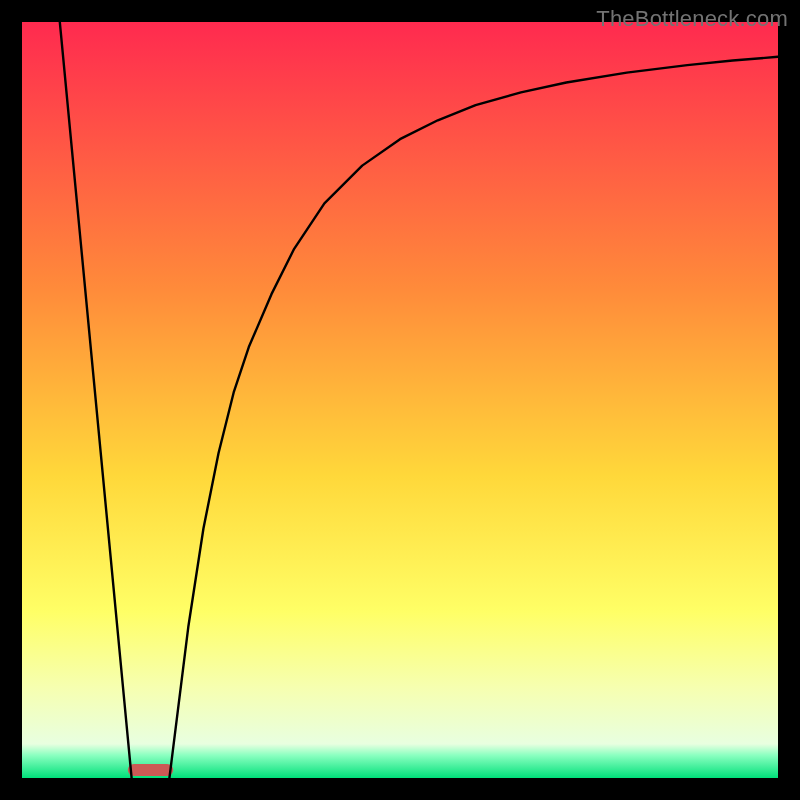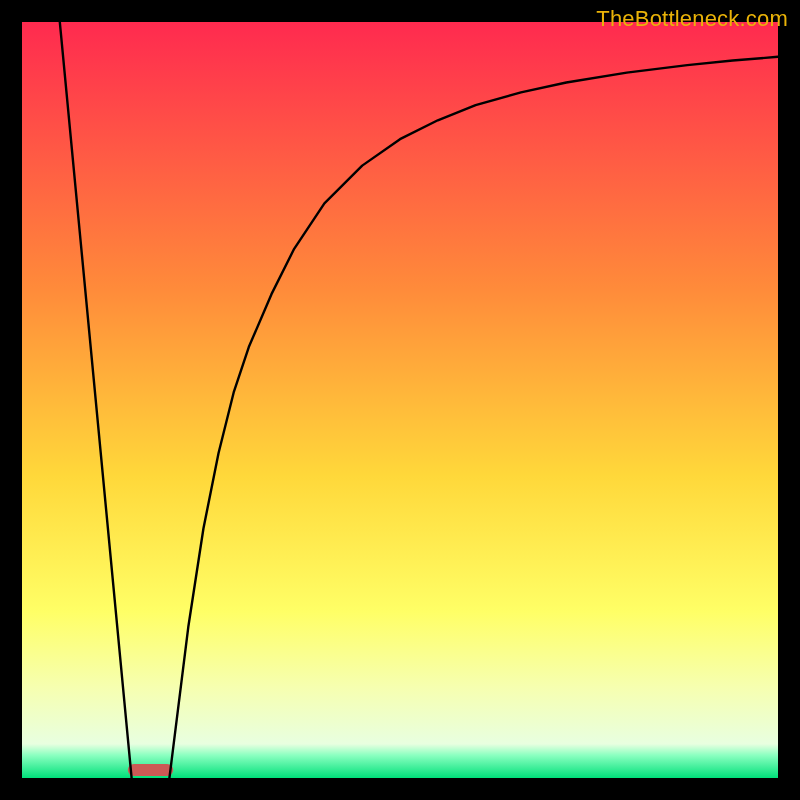--- a/index.html
+++ b/index.html
@@ -8,21 +8,21 @@
     height: 800px;
     background: #000;
     position: relative;
     overflow: hidden;
     font-family: Arial, Helvetica, sans-serif;
   }
   .watermark {
     position: absolute;
     top: 6px;
     right: 12px;
-    color: #eab308;
+    color: #737373;
     font-size: 22px;
     font-weight: 500;
     z-index: 10;
     letter-spacing: 0.2px;
   }
   .plot {
     position: absolute;
     left: 22px;
     top: 22px;
     width: 756px;

